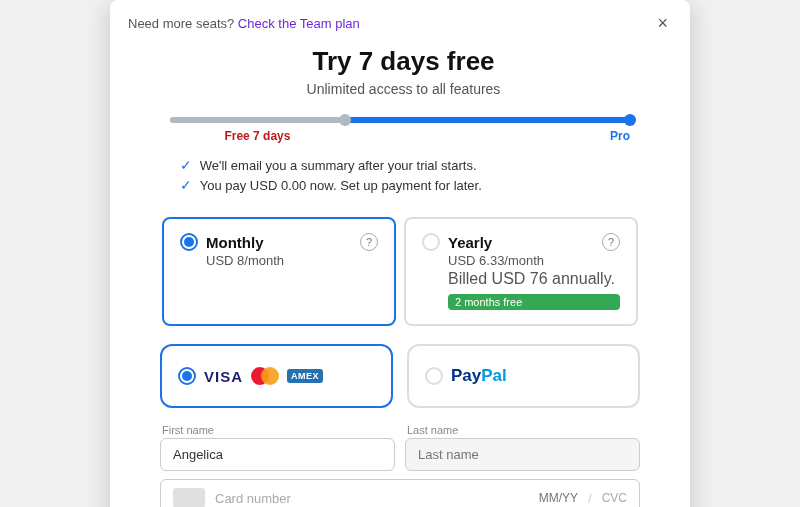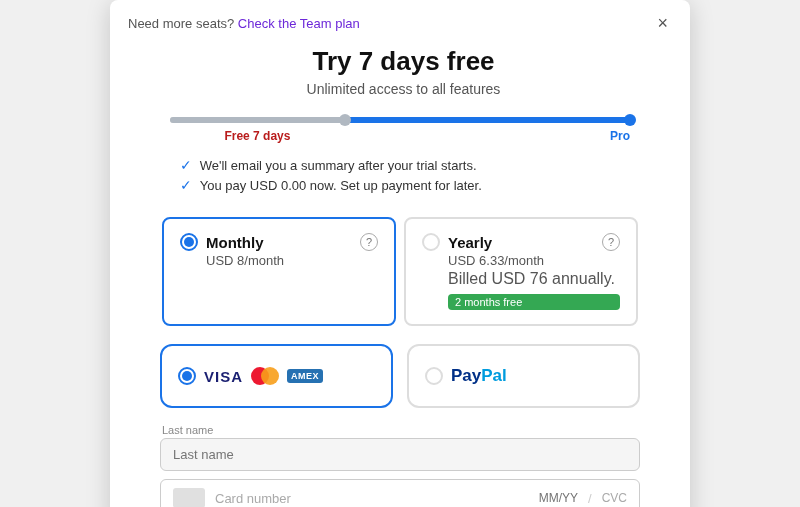--- a/index.html
+++ b/index.html
@@ -427,20 +427,24 @@
       <div class="radio-circle"></div>
       <span class="paypal-logo">
         <span class="paypal-pay">Pay</span><span class="paypal-pal">Pal</span>
       </span>
     </div>
   </div>
 
   <div class="form-fields">
     <div class="form-row">
       <div style="flex:1; display:flex; flex-direction:column; gap:2px;">
+        <div style="font-size:11px; color:#888; padding-left:2px;">First name</div>
+        <input class="form-field" type="text" value="Angelica" placeholder="First name" style="">
+      </div>
+      <div style="flex:1; display:flex; flex-direction:column; gap:2px;">
         <div style="font-size:11px; color:#888; padding-left:2px;">Last name</div>
         <input class="form-field" type="text" style="background: rgb(245, 245, 245);" placeholder="Last name">
       </div>
     </div>
     <div class="form-row">
       <div class="form-field card-number" style="flex:1;">
         <div class="card-icon"></div>
         <span class="card-number-placeholder">Card number</span>
         <span class="card-expiry">MM/YY</span>
         <span class="card-separator">/</span>

